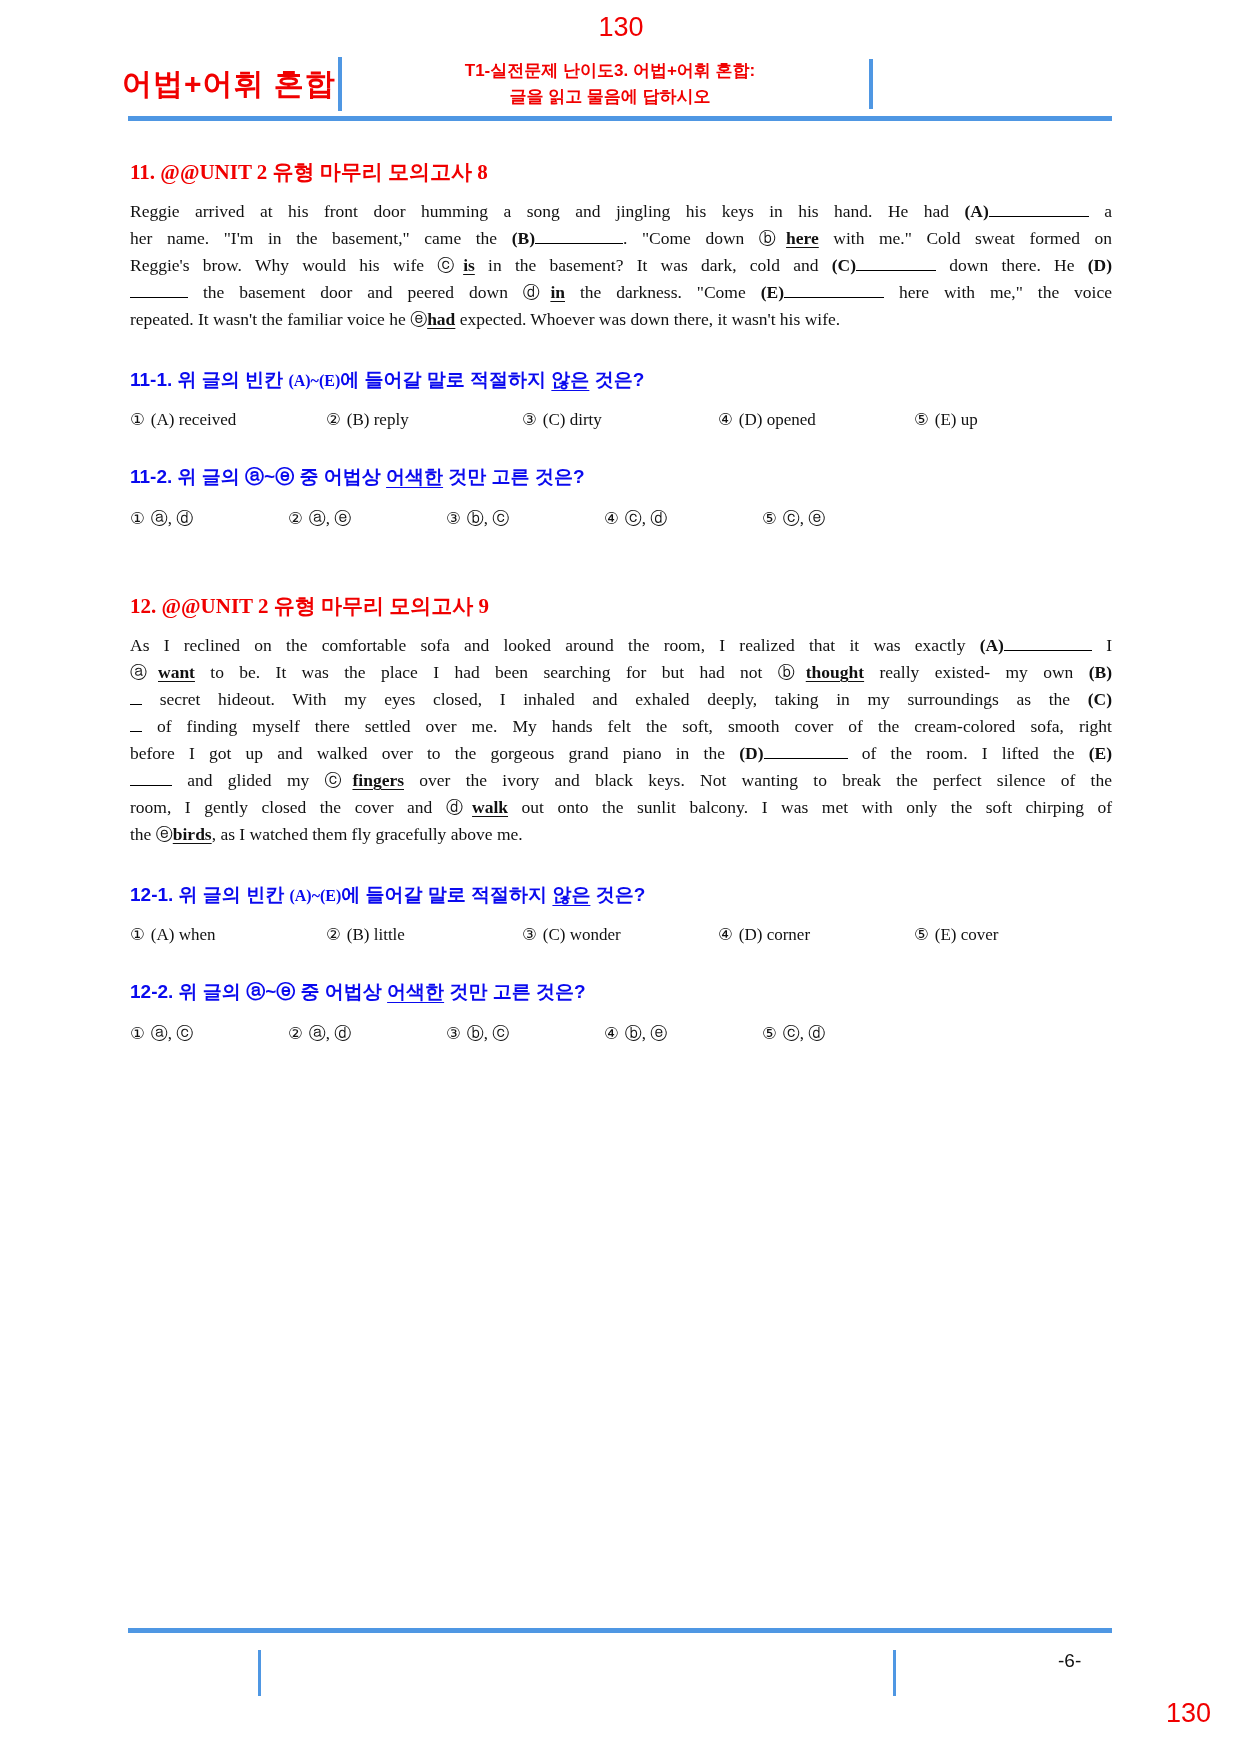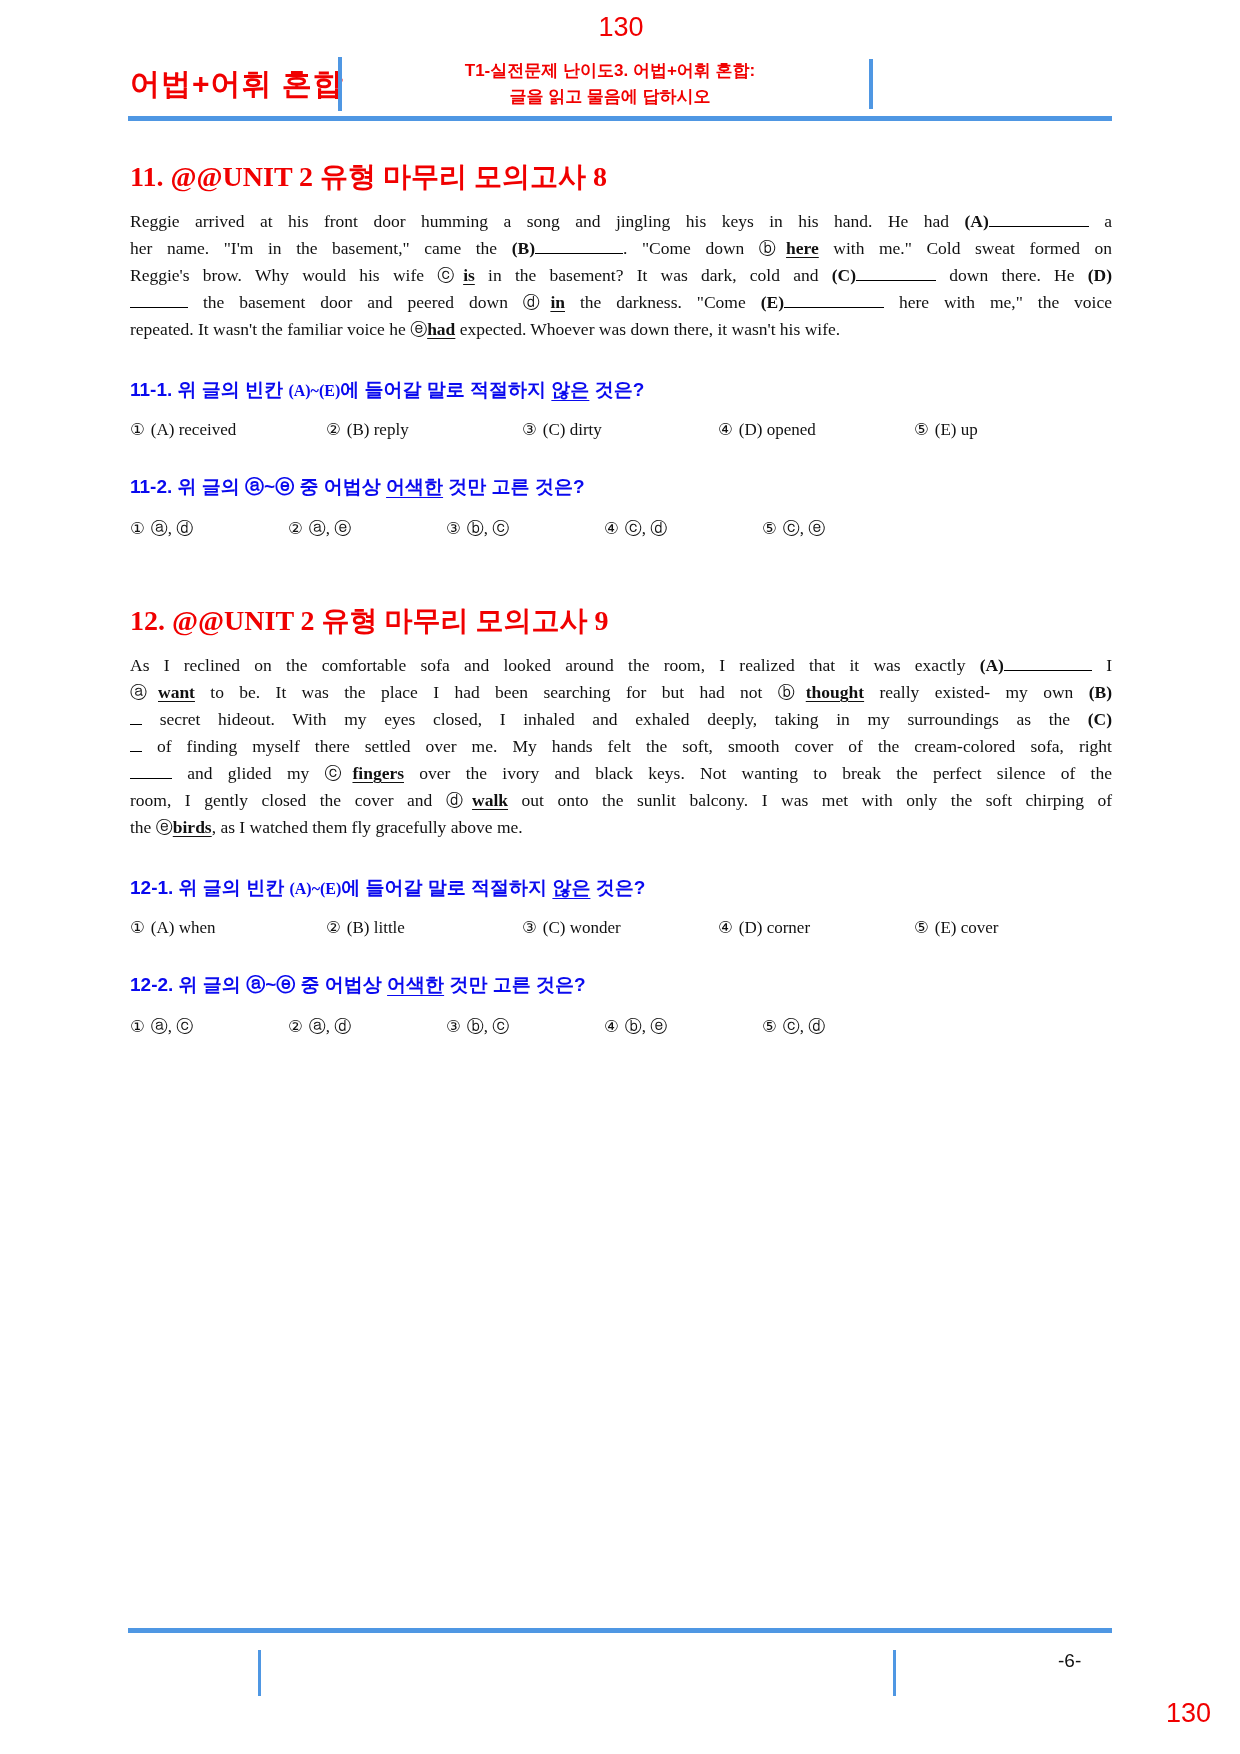--- a/index.html
+++ b/index.html
@@ -7,39 +7,39 @@
     width:1240px;height:1754px;position:relative;background:#ffffff;
     font-family:"Liberation Serif","DejaVu Serif",serif;color:#111;
     overflow:hidden;
   }
   
   .top-num{
     position:absolute;top:12px;left:130px;width:982px;text-align:center;
     color:#f00000;font-size:27px;font-family:"Liberation Sans",sans-serif;
   }
   .hdr-left{
-    position:absolute;left:130px;top:64px;
+    position:absolute;left:122px;top:64px;
     color:#f00000;font-weight:bold;font-size:30px;letter-spacing:1px;
     font-family:"Liberation Sans","DejaVu Sans",sans-serif;
   }
   .vbar{position:absolute;background:#4f97e3;width:4px;}
   .vbar-hdr-1{left:338px;top:57px;height:54px;}
   .vbar-hdr-2{left:869px;top:59px;height:50px;}
   .hdr-center{
     position:absolute;left:360px;top:58px;width:500px;text-align:center;
     color:#f00000;font-weight:bold;font-size:17px;line-height:26px;
     font-family:"Liberation Sans","DejaVu Sans",sans-serif;
   }
   .hrule{position:absolute;left:128px;width:984px;height:5px;background:#4f97e3;}
   .hrule-top{top:116px;}
   .hrule-bottom{top:1628px;}
   
   .content{position:absolute;left:130px;top:138px;width:982px;}
   .sec-title{
-    color:#f00000;font-weight:bold;font-size:28px;
+    color:#f00000;font-weight:bold;font-size:21px;
     font-family:"Liberation Serif","DejaVu Serif",serif;
     margin:24px 0 12px 0;
   }
   .sec-title.first{margin-top:20px;}
   .passage{font-size:17.5px;line-height:27px;}
   .pline{text-align:justify;text-align-last:justify;}
   .pline.last{text-align-last:left;}
   .lbl{font-weight:bold;}
   .blank{
     display:inline-block;border-bottom:1.6px solid #000;
@@ -116,20 +116,21 @@
         <span class="opt"><span class="num">⑤</span><span>ⓒ, ⓔ</span></span>
       </div>
     </div>
     <div class="sec">
       <div class="sec-title">12. @@UNIT 2 유형 마무리 모의고사 9</div>
       <div class="passage">
         <div class="pline"><span>As I reclined on the comfortable sofa and looked around the room, I realized that it was exactly </span><span class="lbl">(A)</span><span class="blank" style="width: 88px;"></span><span> I</span></div>
         <div class="pline"><span class="mk"><span class="mkc">ⓐ</span><span class="mkw">want</span></span><span> to be. It was the place I had been searching for but had not </span><span class="mk"><span class="mkc">ⓑ</span><span class="mkw">thought</span></span><span> really existed- my own </span><span class="lbl">(B)</span></div>
         <div class="pline"><span class="blank" style="width: 12px;"></span><span> secret hideout. With my eyes closed, I inhaled and exhaled deeply, taking in my surroundings as the </span><span class="lbl">(C)</span></div>
         <div class="pline"><span class="blank" style="width: 12px;"></span><span> of finding myself there settled over me. My hands felt the soft, smooth cover of the cream-colored sofa, right</span></div>
+        <div class="pline"><span>before I got up and walked over to the gorgeous grand piano in the </span><span class="lbl">(D)</span><span class="blank" style="width: 84px;"></span><span> of the room. I lifted the </span><span class="lbl">(E)</span></div>
         <div class="pline"><span class="blank" style="width: 42px;"></span><span> and glided my </span><span class="mk"><span class="mkc">ⓒ</span><span class="mkw">fingers</span></span><span> over the ivory and black keys. Not wanting to break the perfect silence of the</span></div>
         <div class="pline"><span>room, I gently closed the cover and </span><span class="mk"><span class="mkc">ⓓ</span><span class="mkw">walk</span></span><span> out onto the sunlit balcony. I was met with only the soft chirping of</span></div>
         <div class="pline last"><span>the </span><span class="mk"><span class="mkc">ⓔ</span><span class="mkw">birds</span></span><span>, as I watched them fly gracefully above me.</span></div>
       </div>
       <div class="qhead"><span>12-1. 위 글의 빈칸 </span><span class="sb">(A)~(E)</span><span>에 들어갈 말로 적절하지 </span><span class="ku">않은</span><span> 것은?</span></div>
       <div class="opts wide">
         <span class="opt"><span class="num">①</span><span>(A) when</span></span>
         <span class="opt"><span class="num">②</span><span>(B) little</span></span>
         <span class="opt"><span class="num">③</span><span>(C) wonder</span></span>
         <span class="opt"><span class="num">④</span><span>(D) corner</span></span>

